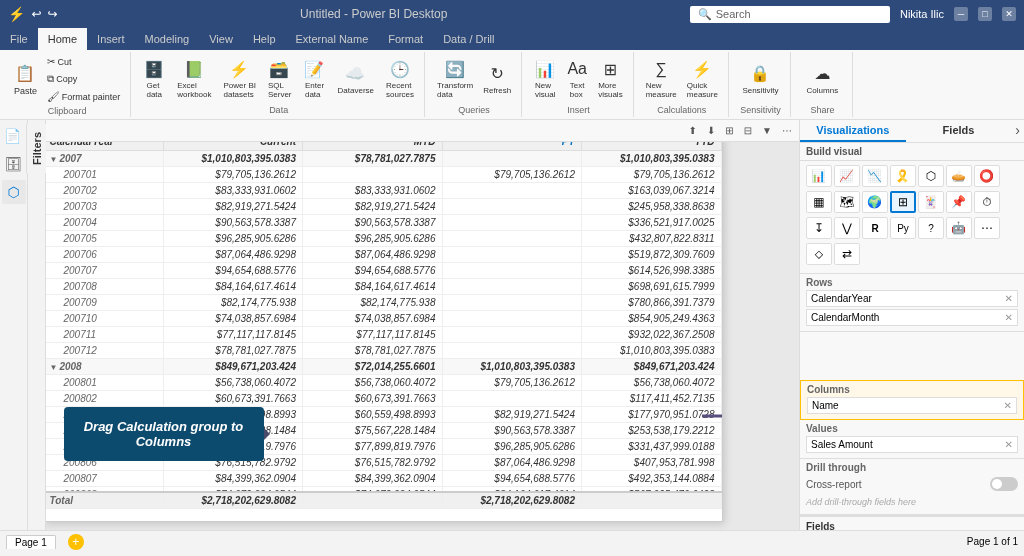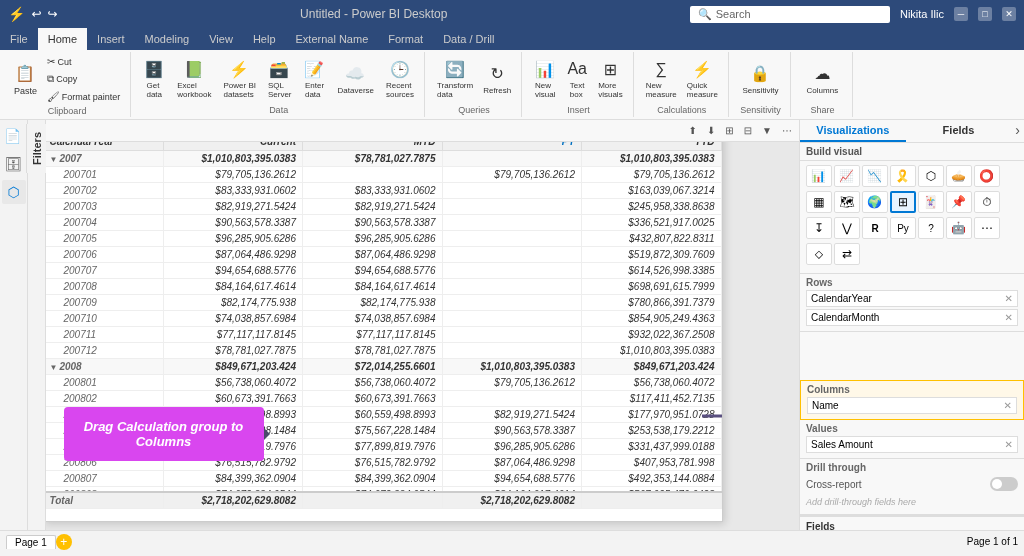--- a/index.html
+++ b/index.html
@@ -203,21 +203,21 @@
     .group-icon { font-size: 8px; margin-right: 2px; }
 
     
     .bottom-bar {
       background: #f3f3f3;
       border-top: 1px solid #ddd;
       height: 22px;
       display: flex;
       align-items: center;
       padding: 0 6px;
-      gap: 0;
+      gap: 12px;
       font-size: 10px;
     }
     .page-tab {
       background: #e0e0e0;
       border: 1px solid #ccc;
       padding: 1px 8px;
       font-size: 10px;
       cursor: pointer;
       border-radius: 2px 2px 0 0;
     }
@@ -349,21 +349,21 @@
       top: 2px;
     }
     .toggle-off {
       background: #ccc;
     }
     .toggle-off::after { right: auto; left: 2px; }
 
     
     .callout {
       position: absolute;
-      background: #d946ef;
+      background: #0c4a6e;
       color: white;
       padding: 12px 16px;
       border-radius: 4px;
       font-size: 13px;
       font-weight: bold;
       max-width: 200px;
       text-align: center;
       z-index: 10;
     }
     .callout::after {

